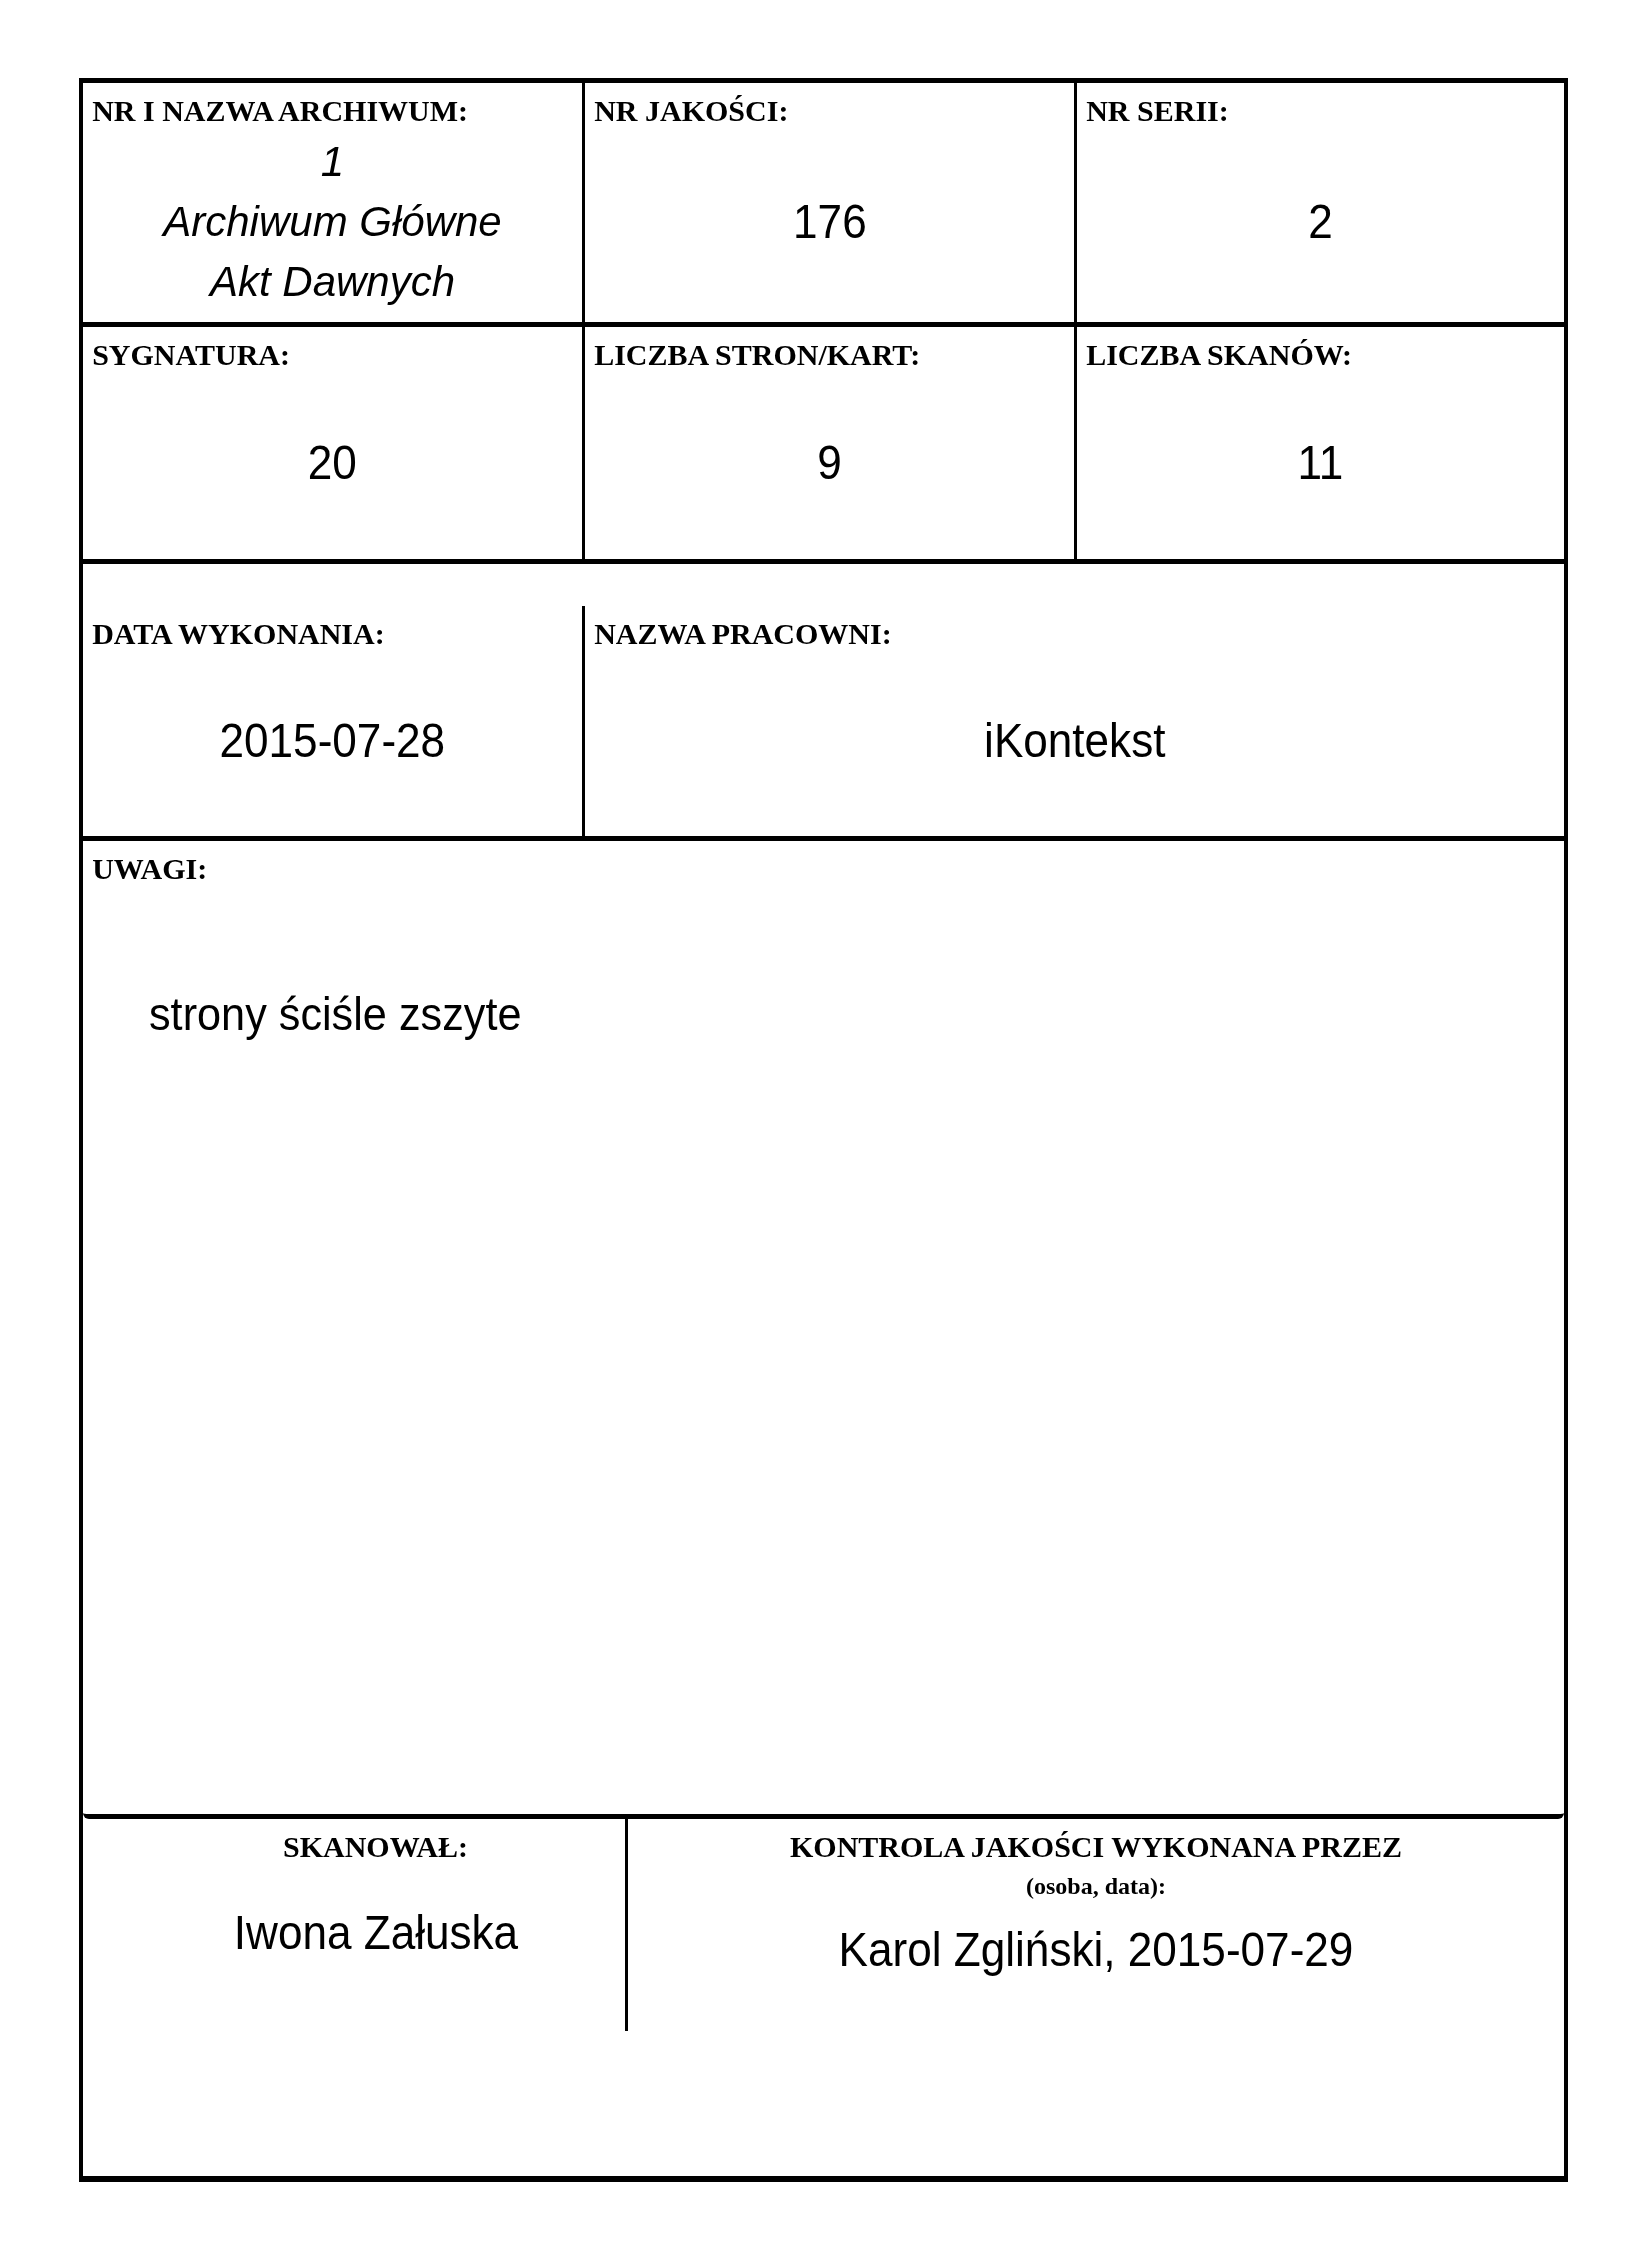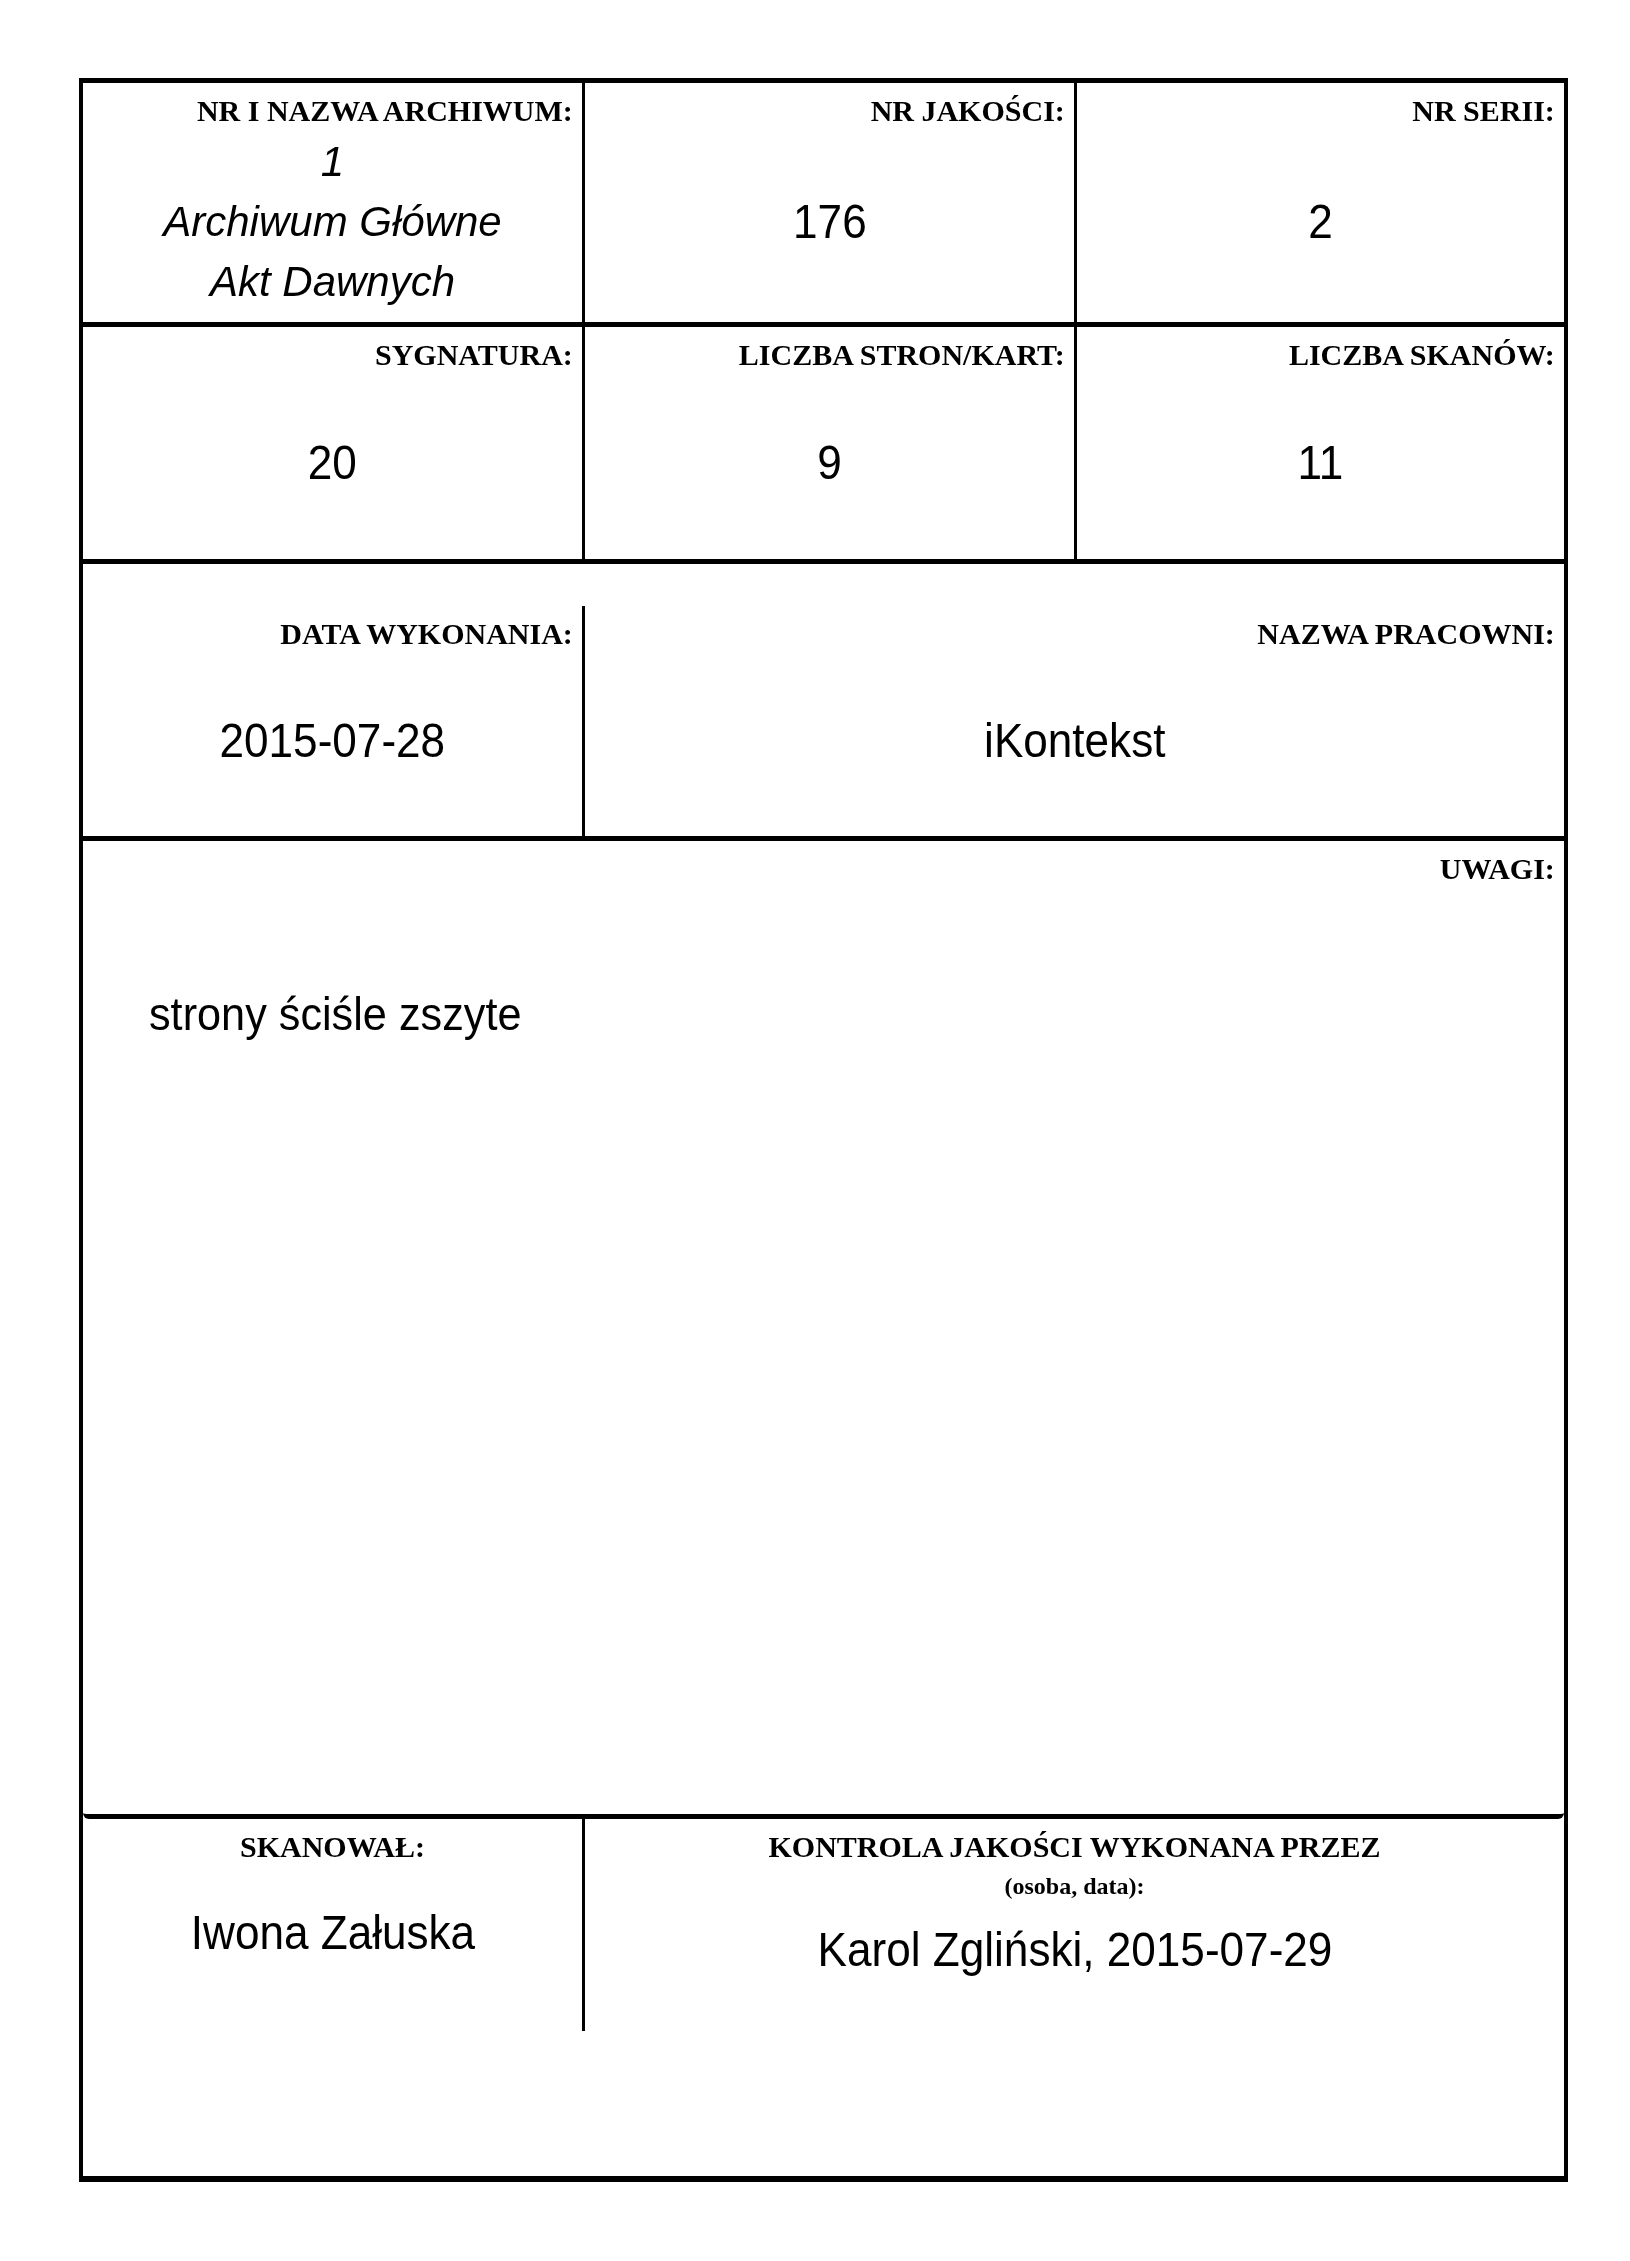--- a/index.html
+++ b/index.html
@@ -26,40 +26,39 @@
     box-sizing: border-box;
     border-bottom: 5.3px solid #000;
     flex: 0 0 auto;
   }
   .row:last-child { border-bottom: none; }
   .r1 { height: 244px; }
   .r2 { height: 214px; }
   .r3 { height: 237px; }
   .r4 { height: 235px; margin-top: 42px; }
   .r5 { height: 978px; border-radius: 6px; }
-  .r6 { height: 212px; }
+  .r6 { height: 212px; padding-left: 43px; }
   .cell {
     box-sizing: border-box;
     border-right: 3.3px solid #000;
     padding: 10.5px 9.2px 6.6px 9.2px;
     display: flex; flex-direction: column;
     overflow: hidden;
   }
   .cell:last-child { border-right: none; }
   .c1 { flex: 0 0 502px; }
   .c2 { flex: 0 0 492px; }
   .c3 { flex: 0 0 487px; }
   .cspan { flex: 1 1 auto; }
   .label {
     font-family: "Liberation Serif", serif;
     font-weight: 700;
     font-size: 30px;
     line-height: 1.15;
     white-space: nowrap;
-    text-align: right;
   }
   .label-center { text-align: center; }
   .vfill {
     flex: 1 1 auto;
     display: flex; flex-direction: column;
     align-items: center; justify-content: center;
   }
   .value {
     font-family: "Liberation Sans", sans-serif;
     font-weight: 400;

